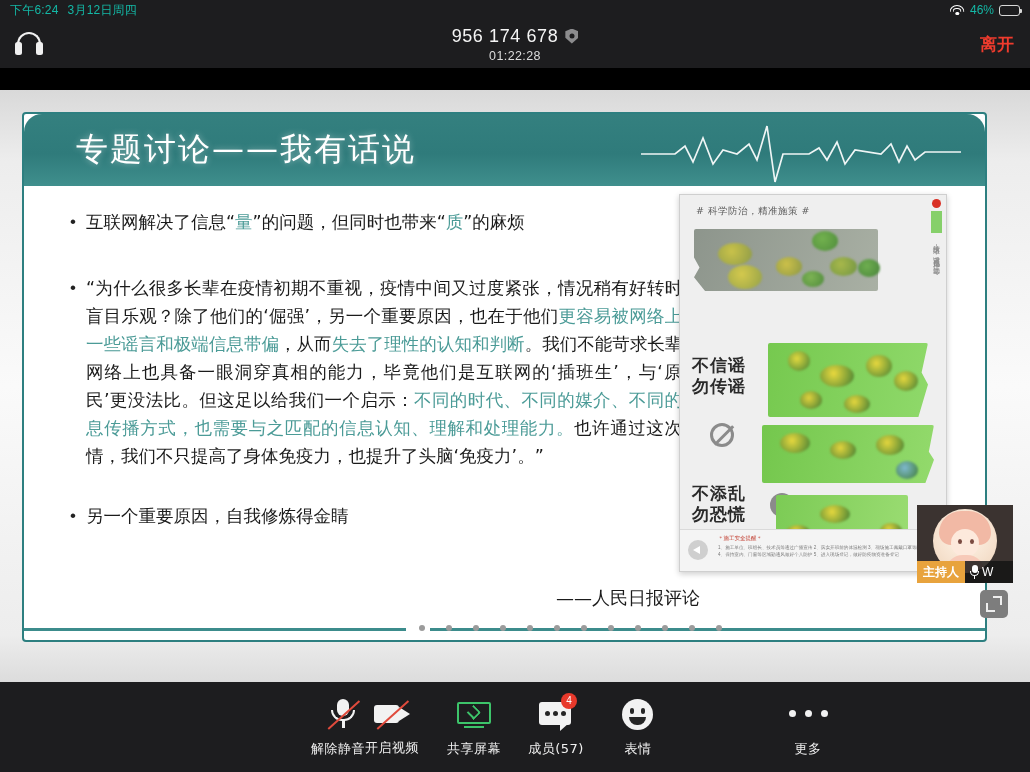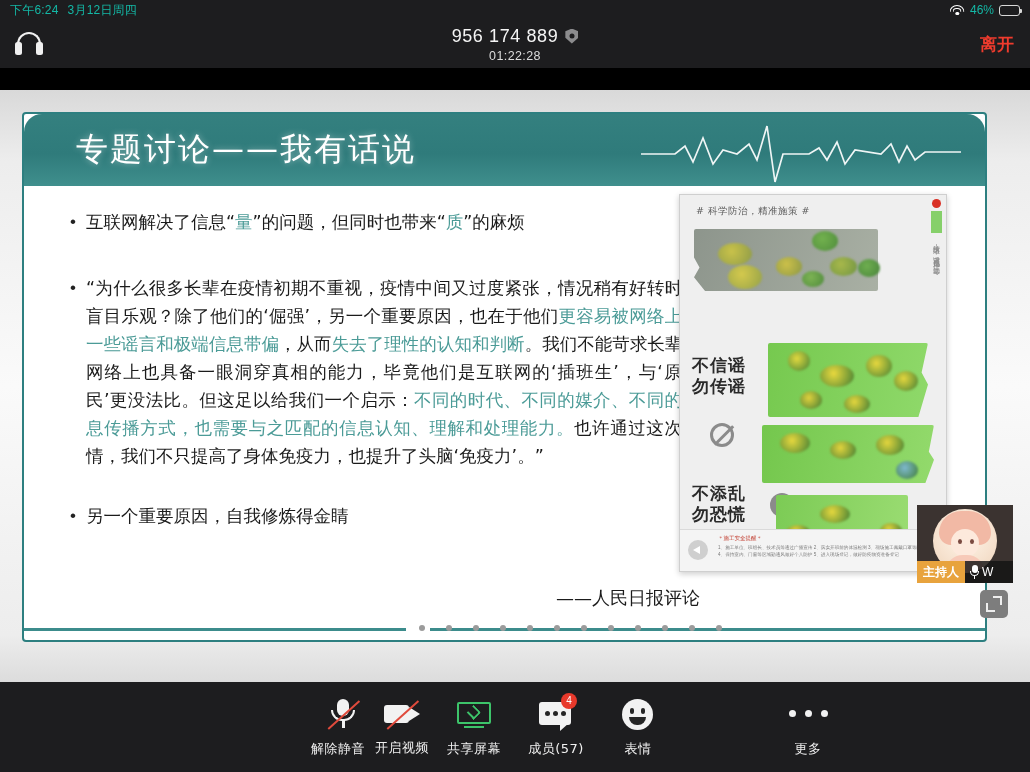--- a/index.html
+++ b/index.html
@@ -365,21 +365,21 @@
 
   <div class="topbar">
     <div class="headphone">
       <span class="band"></span>
         <span class="ear l"></span>
         <span class="ear r"></span>
     </div>
   </div>
   <div class="meet-center">
     <div class="meet-id">
-      <span>956 174 889</span>
+      <span>956 174 678</span>
       <span class="shield"></span>
     </div>
     <div class="meet-timer">01:22:28</div>
   </div>
   <div class="leave-btn">离开</div>
 
   <div class="letterbox-top"></div>
 
   <div class="stage">
 
@@ -526,21 +526,21 @@
     <div class="tb-item" style="left:255px;align-items:flex-end;">
       <div class="tb-ico mic-big">
         <span class="cap"></span>
           <span class="arc"></span>
           <span class="stem"></span>
           <span class="slash"></span>
       </div>
       <div class="tb-label">解除静音</div>
     </div>
 
-    <div class="tb-item" style="left:347px;gap:8px;">
+    <div class="tb-item" style="left:337px;gap:8px;">
       <div class="tb-ico cam-big">
         <span class="body"></span>
           <span class="lens"></span>
           <span class="slash"></span>
       </div>
       <div class="tb-label">开启视频</div>
     </div>
 
     <div class="tb-item" style="left:419px;">
       <div class="tb-ico share-big">

